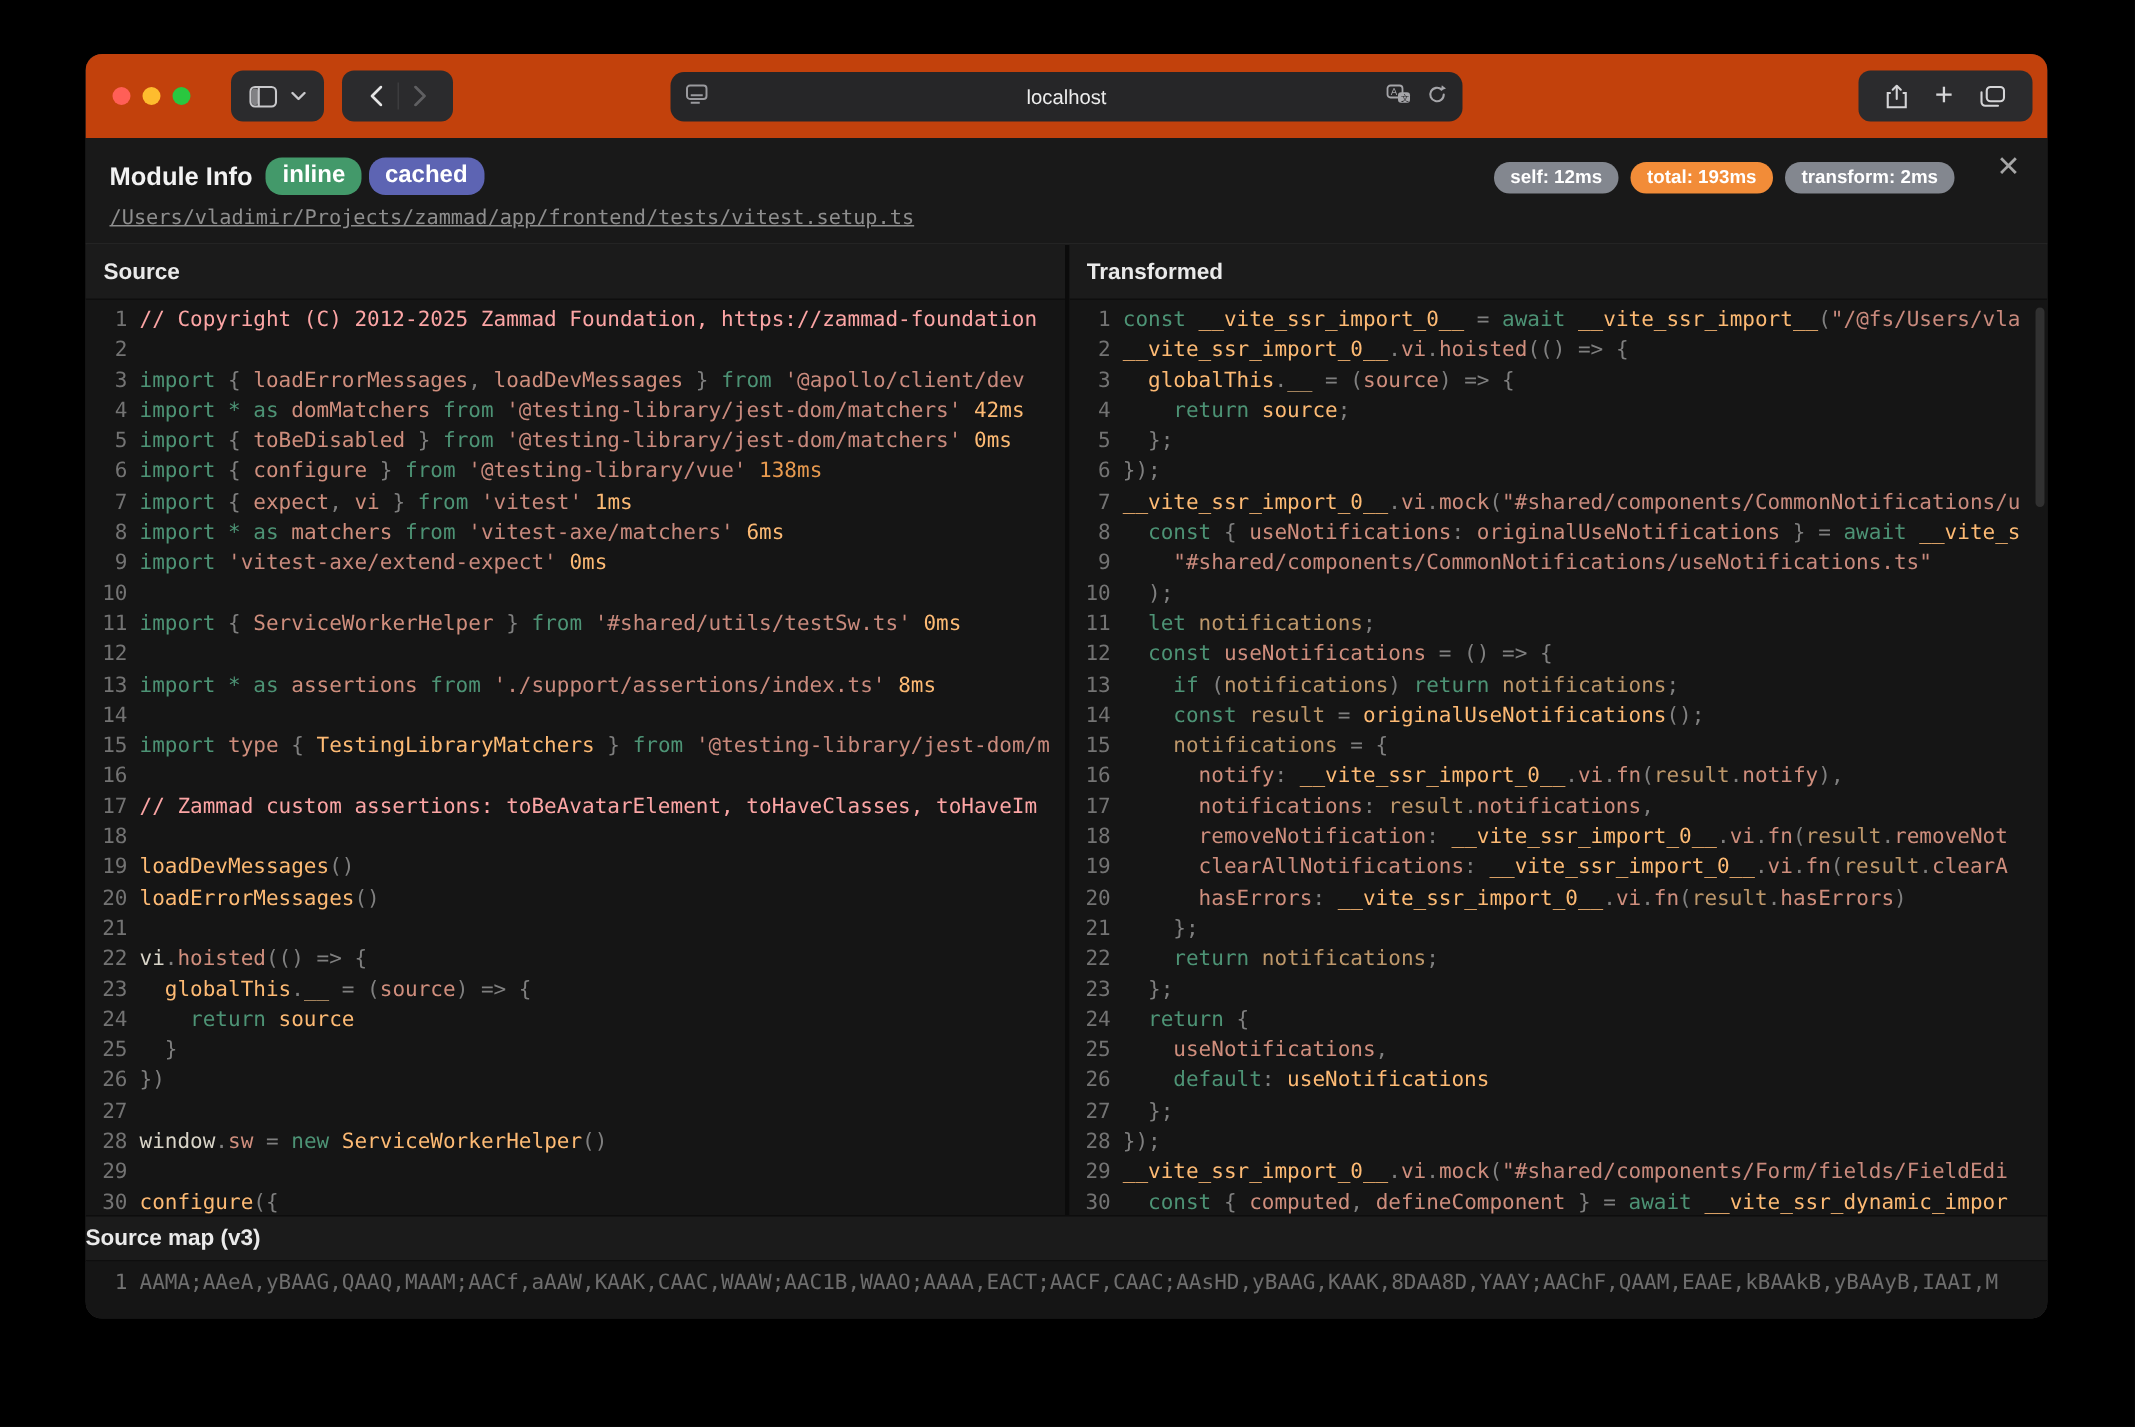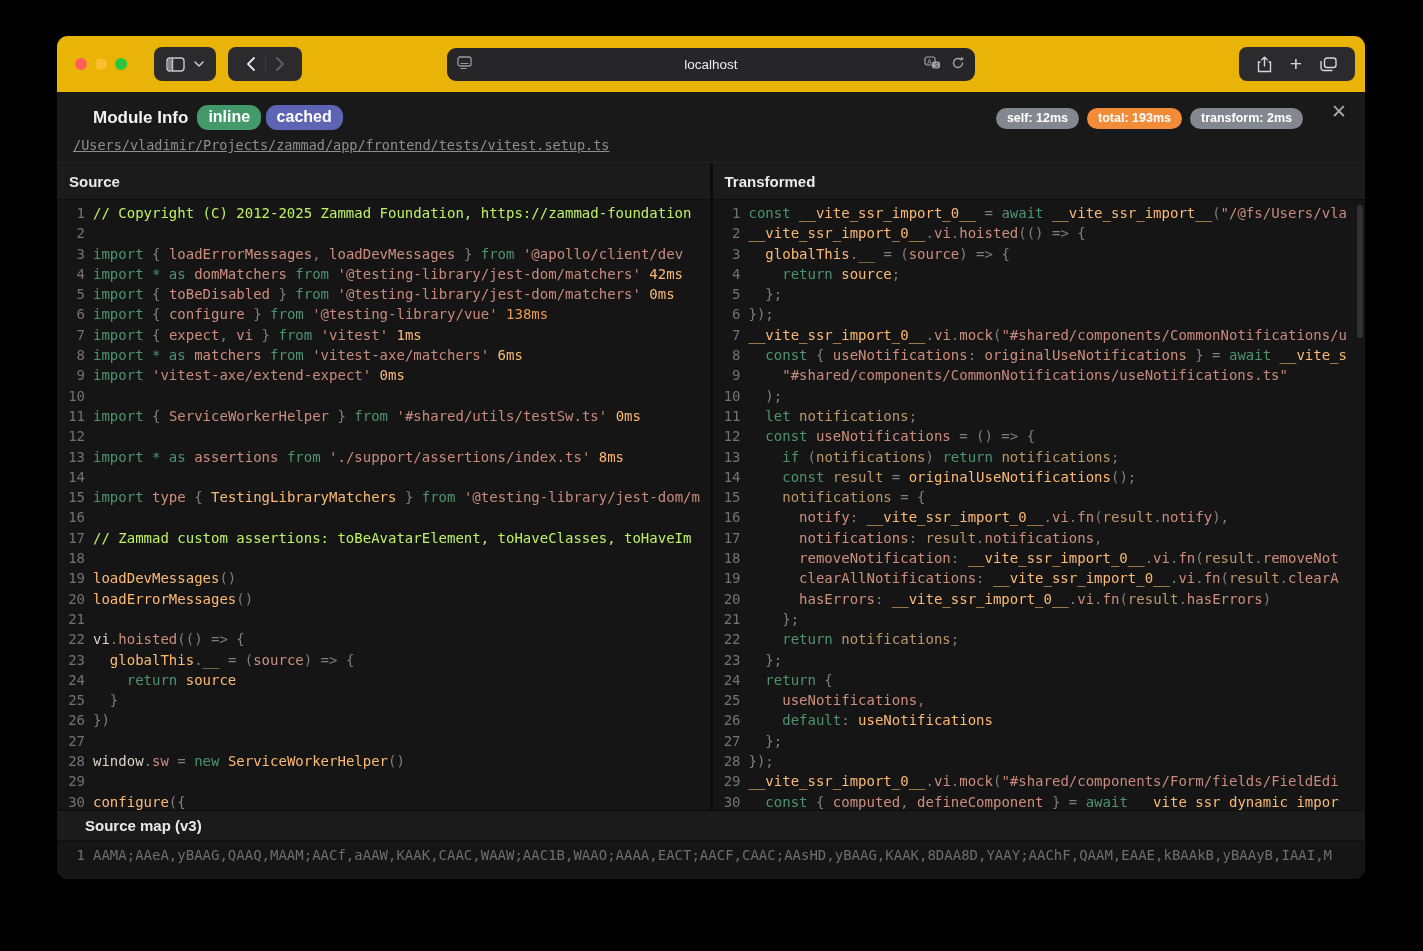--- a/index.html
+++ b/index.html
@@ -1,40 +1,40 @@
 <!DOCTYPE html>
 <html><head>
 <meta charset="utf-8">
 <style>
   html,body{margin:0;padding:0;width:1423px;height:951px;background:#000;overflow:hidden;
     font-family:"Liberation Sans", sans-serif;}
   .window{position:absolute;left:57px;top:36px;width:1308px;height:843px;background:#161616;
     border-radius:11px;overflow:hidden;box-shadow:0 0 0 1px #2c2c2c inset;}
   
-  .titlebar{position:relative;height:56px;background:#eab308;}
+  .titlebar{position:relative;height:56px;background:#c2410c;}
   .lights{position:absolute;left:18px;top:22px;display:flex;gap:8px;}
   .light{width:12px;height:12px;border-radius:50%;}
   .grp{position:absolute;top:11px;height:34px;background:#2b2b2d;border-radius:8px;
     display:flex;align-items:center;justify-content:center;color:#c9c9cc;}
   .grp svg{display:block;}
   .sidebar-grp{left:97px;width:62px;gap:9px;}
   .nav-grp{left:171px;width:74px;}
   .nav-div{width:1px;height:18px;background:#3c3c3e;margin:0 10px;}
   .urlbar{position:absolute;left:390px;top:12px;width:528px;height:33px;background:#262628;
     border-radius:9px;display:flex;align-items:center;justify-content:center;color:#ececec;
     font-size:13.5px;}
   .urlbar .lefticon{position:absolute;left:10px;color:#9a9a9e;}
   .urlbar .righticons{position:absolute;right:10px;display:flex;align-items:center;gap:10px;color:#a5a5a9;}
   .right-cluster{right:10px;width:116px;display:flex;align-items:center;justify-content:space-evenly;color:#d5d5d7;}
   .plus-glyph{font-size:21px;font-weight:400;line-height:1;margin-top:-2px;}
   
   .modhead{position:relative;height:71px;background:#191919;border-bottom:1px solid #242424;
     box-sizing:border-box;padding:13px 16px 0 16px;}
   .mod-title-row{display:flex;align-items:center;gap:9px;}
-  .mod-title{font-size:17px;font-weight:bold;color:#f2f2f2;margin-left:20px;}
+  .mod-title{font-size:17px;font-weight:bold;color:#f2f2f2;}
   .badge{display:inline-block;padding:3px 11px 4px;border-radius:11px;color:#fff;
     font-size:16px;font-weight:bold;}
   .mod-path{margin-top:7px;font-family:"DejaVu Sans Mono",monospace;font-size:13.5px;color:#8e8e8e;text-decoration:underline;}
   .timings{position:absolute;right:62px;top:16px;display:flex;gap:8px;}
   .pill{padding:3px 11px 4px;border-radius:11px;background:#83878f;color:#fff;
     font-size:12.5px;font-weight:bold;white-space:nowrap;}
   .pill.orange{background:#f28c38;}
   .closex{position:absolute;right:18px;top:10px;font-size:19px;color:#a6a6a6;cursor:default;
     line-height:1;}
   
@@ -42,26 +42,26 @@
   .pane{flex:1;min-width:0;display:flex;flex-direction:column;position:relative;}
   .pane-divider{width:3px;background:#0b0b0b;}
   .pane-head{height:37px;box-sizing:border-box;background:#1b1b1b;border-bottom:1px solid #0e0e0e;
     font-size:15px;font-weight:bold;color:#eaeaea;padding-left:12px;display:flex;align-items:center;}
   .pane-code{flex:1;background:#151515;overflow:hidden;padding-top:3px;
     font-family:"DejaVu Sans Mono",monospace;font-size:14px;line-height:20.3px;}
   .cl{display:flex;white-space:pre;}
   .ln{width:28px;flex-shrink:0;text-align:right;margin-right:8px;color:#737373;}
   .cc{white-space:pre;}
   .k{color:#4d9375}.s{color:#c98a7d}.v{color:#cf8e7d}.y{color:#fdba74}.t{color:#bd976a}
-  .p{color:#7f7f7f}.c{color:#bef264}.d{color:#fdba74}.o{color:#e89a4f}.w{color:#d8d4c8}
+  .p{color:#7f7f7f}.c{color:#fca5a5}.d{color:#fdba74}.o{color:#e89a4f}.w{color:#d8d4c8}
   .vscroll{position:absolute;right:2px;top:42px;width:6px;height:133px;border-radius:3px;background:#313131;}
   
   .smap-head{height:31px;box-sizing:border-box;background:#1b1b1b;border-top:1px solid #0d0d0d;
     border-bottom:1px solid #0e0e0e;font-size:15px;font-weight:bold;color:#eaeaea;
-    padding-left:28px;display:flex;align-items:center;}
+    padding-left:0;display:flex;align-items:center;}
   .smap-body{position:relative;height:67px;background:#151515;overflow:hidden;
     font-family:"DejaVu Sans Mono",monospace;font-size:14px;line-height:20.3px;padding-top:4px;}
   .smap-line{display:flex;white-space:pre;color:#6e6e6e;overflow:hidden;}
 </style>
 </head>
 <body>
 
 <div class="window">
 
   <div class="titlebar">

